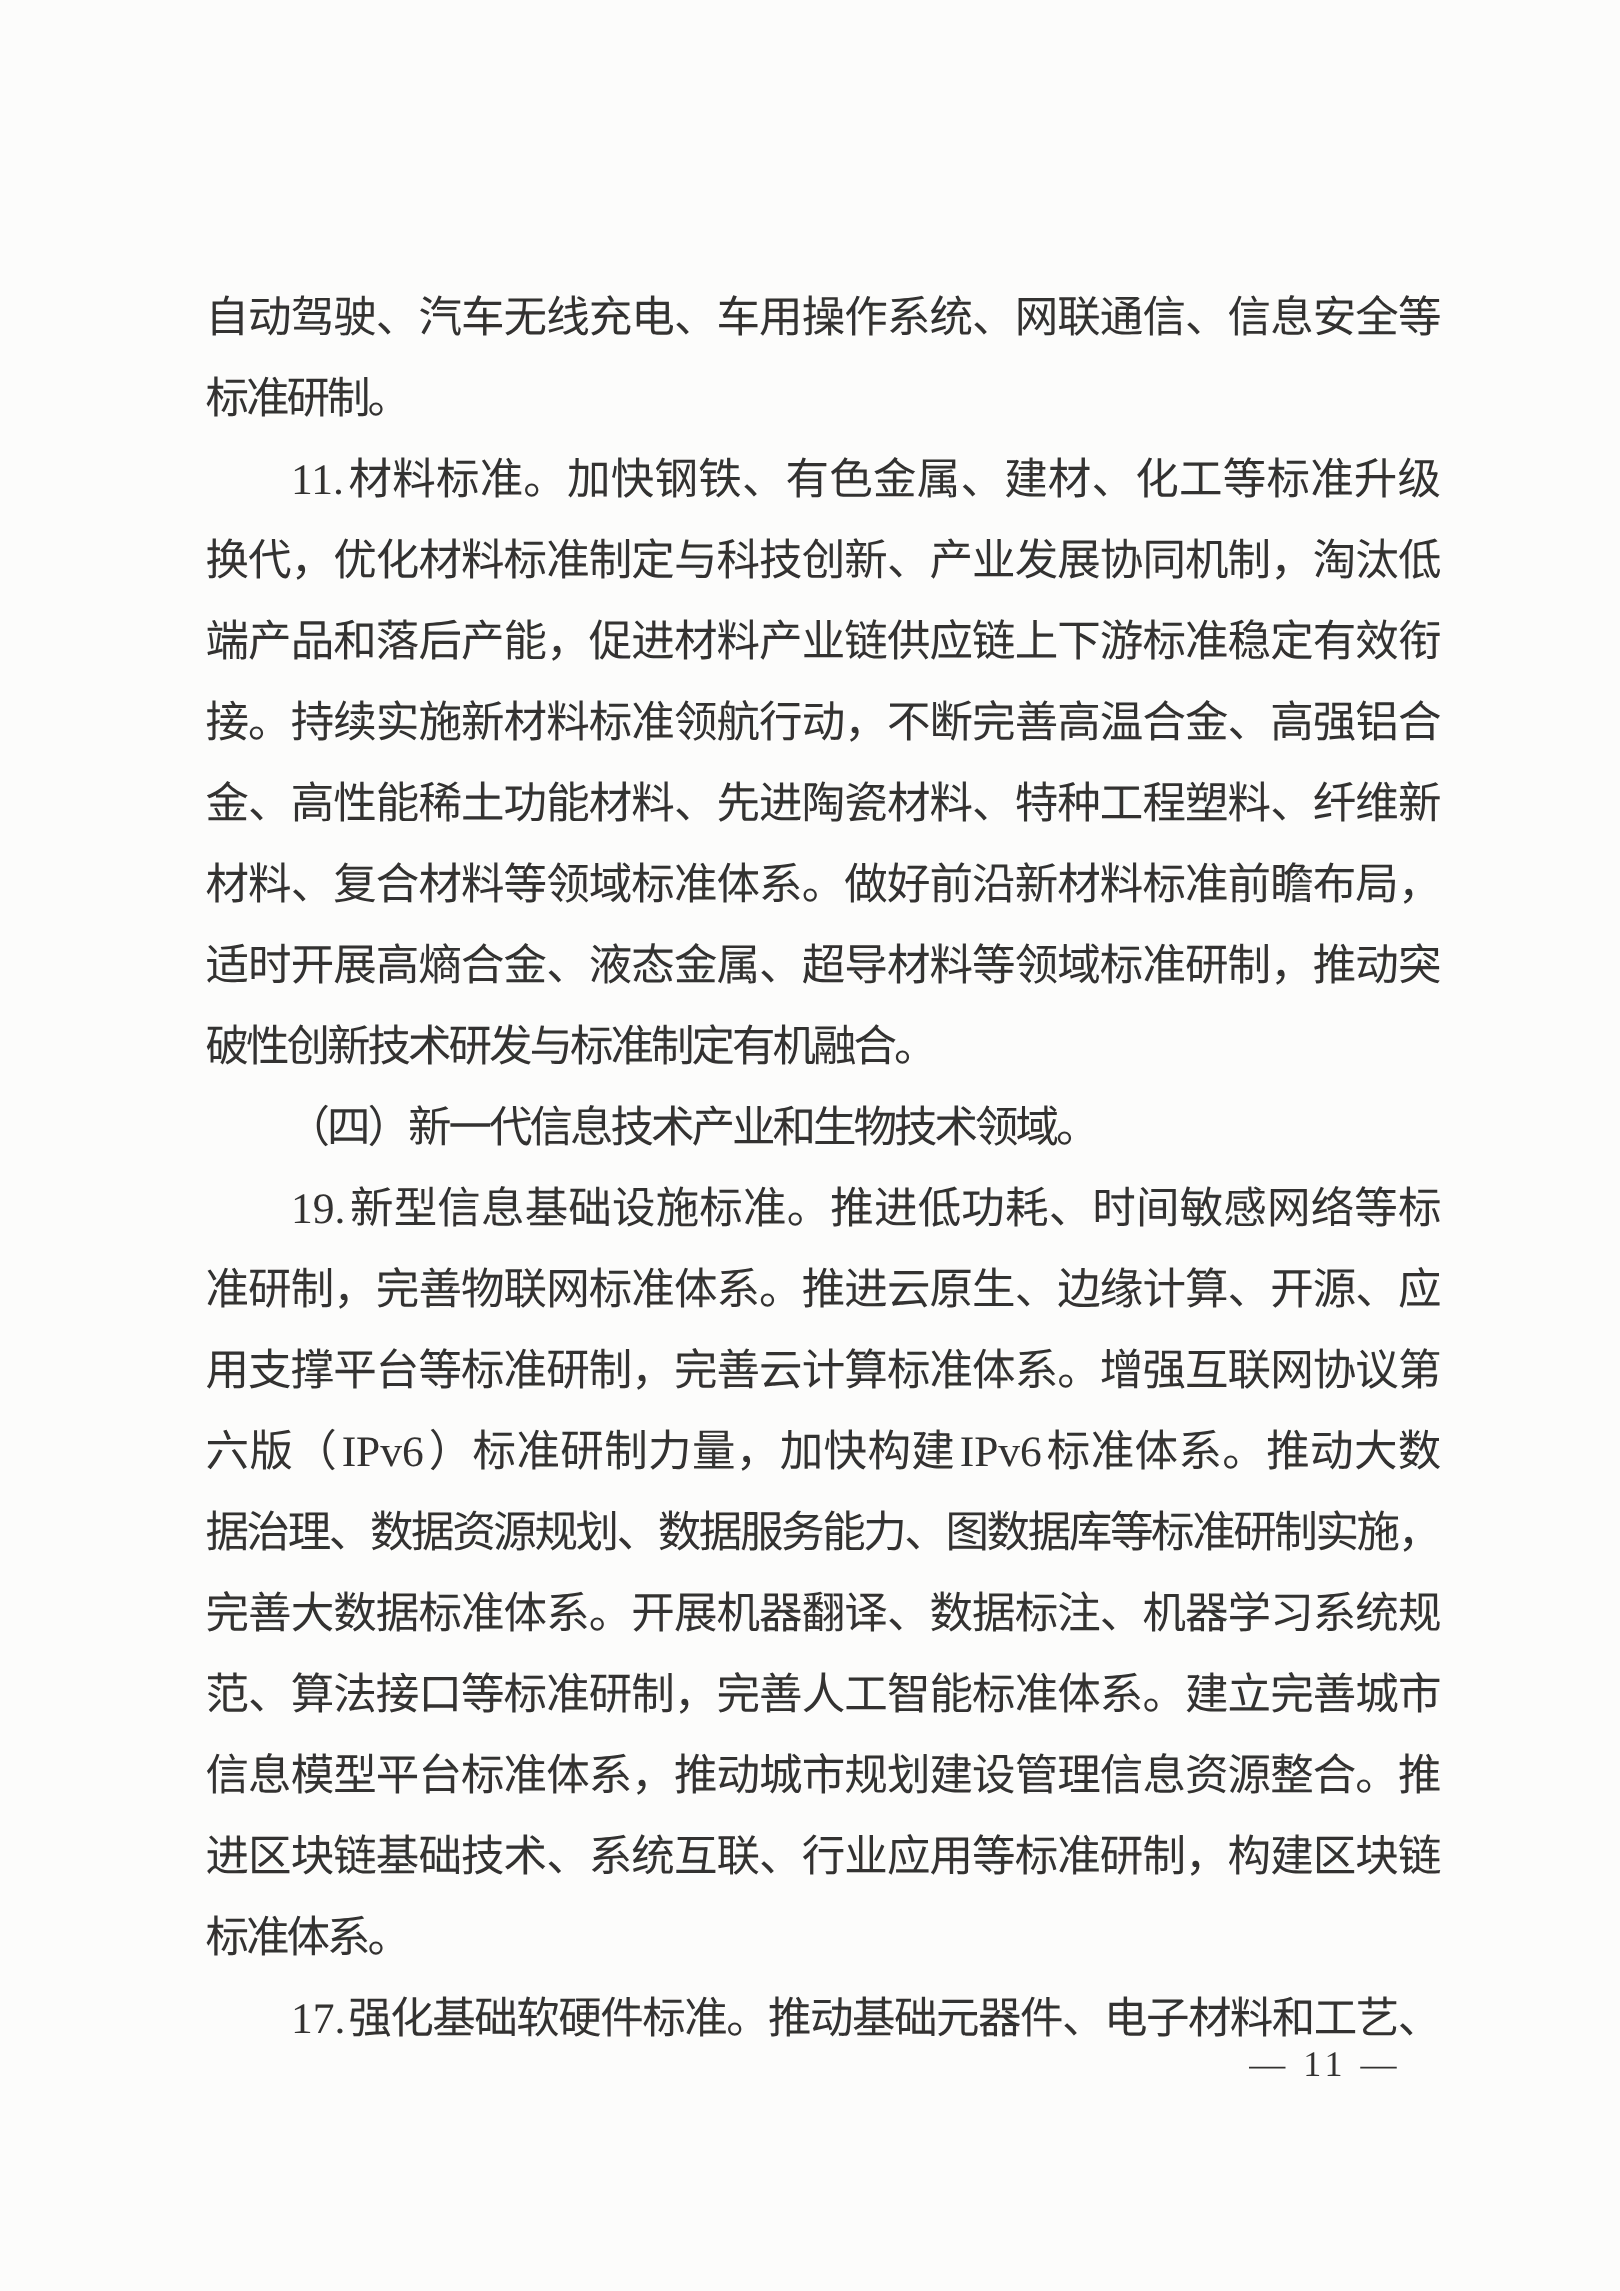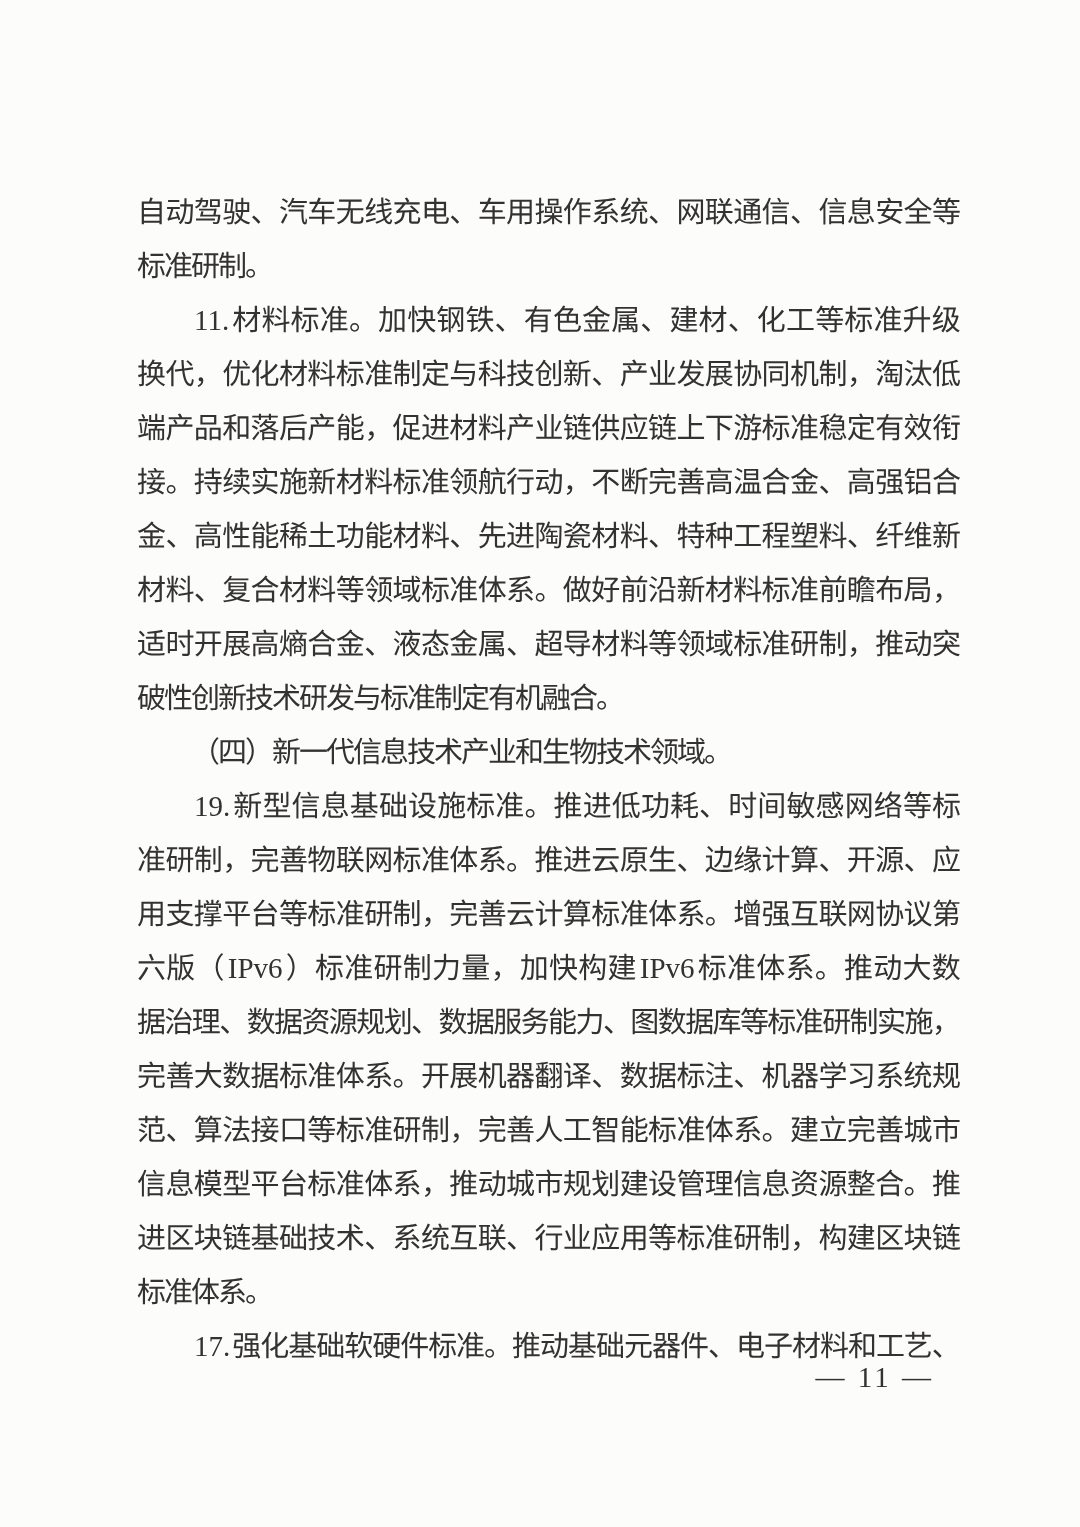--- a/index.html
+++ b/index.html
@@ -47,21 +47,21 @@
   }
   .tok.latin {
     flex: 0 0 auto;
     padding: 0 2px;
   }
   .short .tok { flex: 0 0 27px; }
   .footer {
     position: absolute;
     top: 1360px;
     right: 146px;
-    font-size: 29px;
+    font-size: 24px;
     line-height: 34px;
     color: #333231;
     letter-spacing: 3px;
   }
 </style>
 </head>
 <body>
 
 <div class="page">
   <div class="doc-body" id="doc-body">

